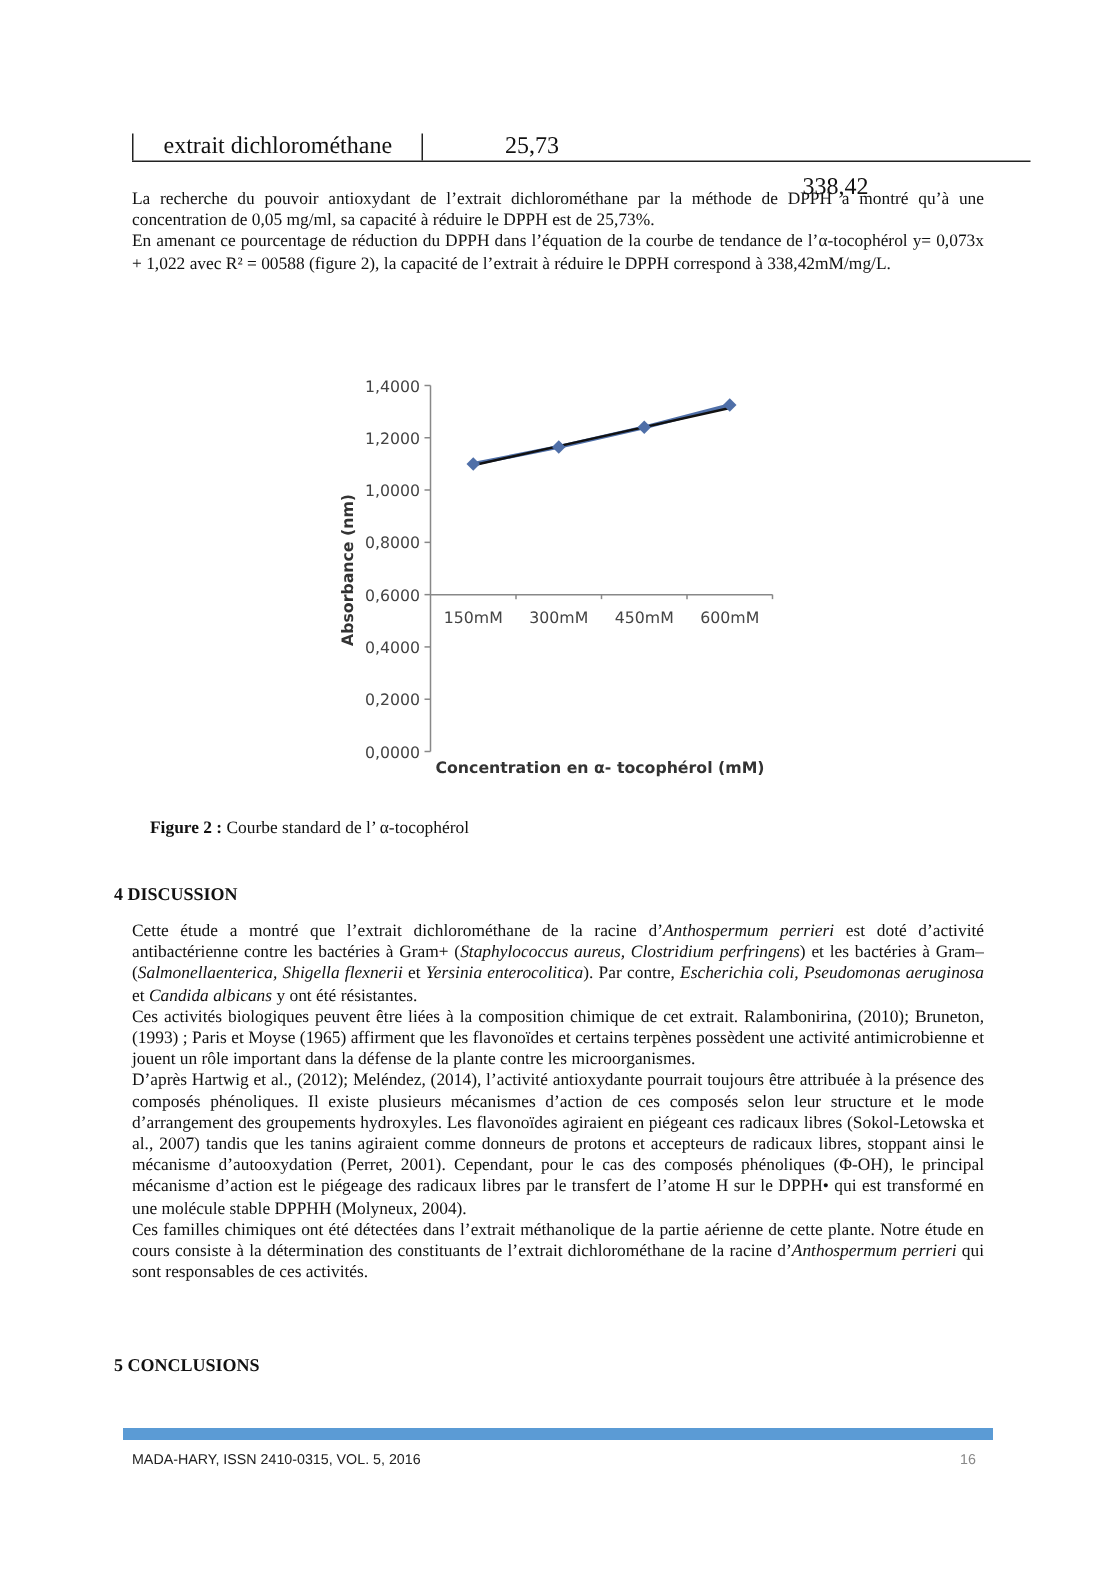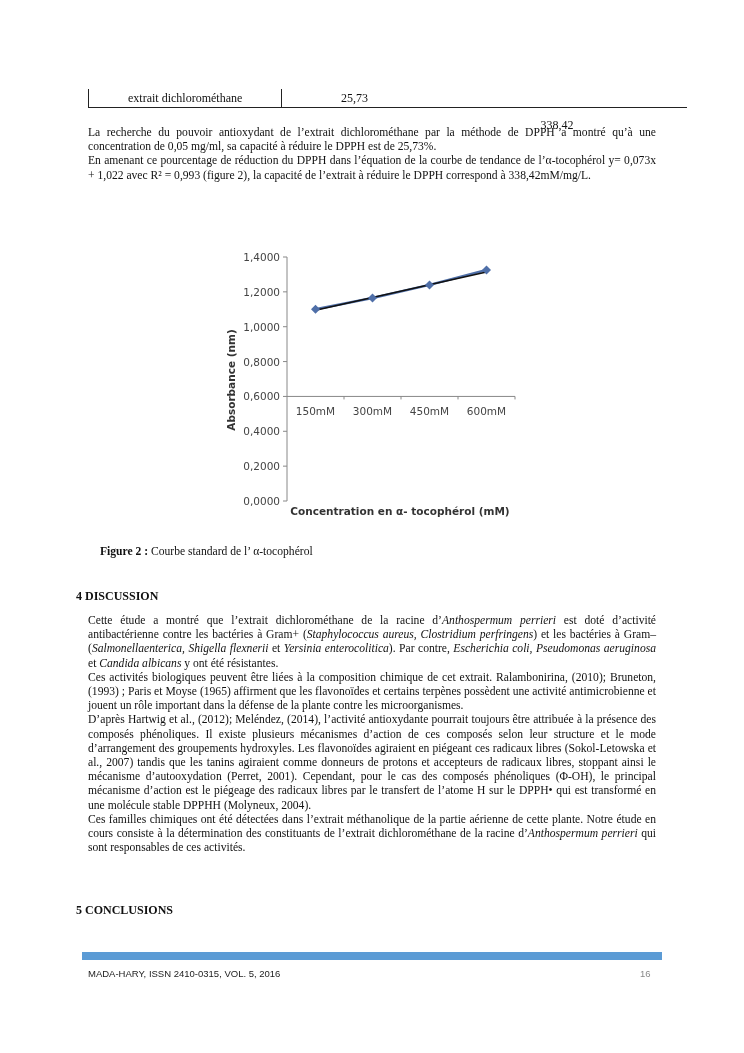--- a/index.html
+++ b/index.html
@@ -1,19 +1,19 @@
 <!DOCTYPE html>
 <html><head>
 <meta charset="utf-8">
 <style>
   html, body { margin:0; padding:0; background:#ffffff; }
   body { width:744px; height:1053px; position:relative; overflow:hidden;
          font-family:"Liberation Serif", "DejaVu Serif", serif; color:#111; }
   .tbl { position:absolute; left:88px; top:89px; width:599px; height:18px;
-         border-bottom:1.3px solid #222; display:flex; font-size:12px; }
+         border-bottom:1.3px solid #222; display:flex; font-size:16px; }
   .tbl .cell { border-left:1px solid #222; display:flex; align-items:center; justify-content:center; }
   .tbl .cell.last { border-right:1px solid #222;margin-top:36px; }
   .para { position:absolute; left:88px; width:568px; font-size:11.6px; line-height:14.2px;
           text-align:justify; margin:0; }
   .para p { margin:0; text-align:justify; }
   .para p.last-left { text-align-last:left; }
   .heading { position:absolute; left:76px; font-size:12px; font-weight:bold; margin:0; }
   .caption { position:absolute; left:88px; top:545px; font-size:11.6px;margin-left:12px; }
   .caption b { font-weight:bold; }
   .chart { position:absolute; left:220px; top:245px; width:300px; height:280px; }
@@ -35,21 +35,21 @@
   <div class="cell" style="width:145px;">
     <span>25,73</span>
   </div>
   <div class="cell last" style="width:259px;">
     <span>338,42</span>
   </div>
 </div>
 
 <div class="para" style="top:126px;">
   <p class="last-left">La recherche du pouvoir antioxydant de l’extrait dichlorométhane par la méthode de DPPH a montré qu’à une concentration de 0,05 mg/ml, sa capacité à réduire le DPPH est de 25,73%.</p>
-  <p class="last-left">En amenant ce pourcentage de réduction du DPPH dans l’équation de la courbe de tendance de l’α-tocophérol y= 0,073x + 1,022 avec R² = 0,993 (figure 2), la capacité de l’extrait à réduire le DPPH correspond à 338,42mM/mg/L.</p>
+  <p class="last-left">En amenant ce pourcentage de réduction du DPPH dans l’équation de la courbe de tendance de l’α-tocophérol y= 0,073x + 1,022 avec R² = 00588 (figure 2), la capacité de l’extrait à réduire le DPPH correspond à 338,42mM/mg/L.</p>
 </div>
 
 <div class="chart">
   <svg id="chart-svg" width="300" height="280" viewBox="0 0 300 280">
     <g id="y-ticks">
         <line x1="63" y1="256" x2="67" y2="256" stroke="#888" stroke-width="1"></line>
         <text x="60" y="260" font-size="10.5" fill="#444" text-anchor="end">0,0000</text>
         <line x1="63" y1="221.14285714285714" x2="67" y2="221.14285714285714" stroke="#888" stroke-width="1"></line>
         <text x="60" y="225.14285714285714" font-size="10.5" fill="#444" text-anchor="end">0,2000</text>
         <line x1="63" y1="186.28571428571428" x2="67" y2="186.28571428571428" stroke="#888" stroke-width="1"></line>

